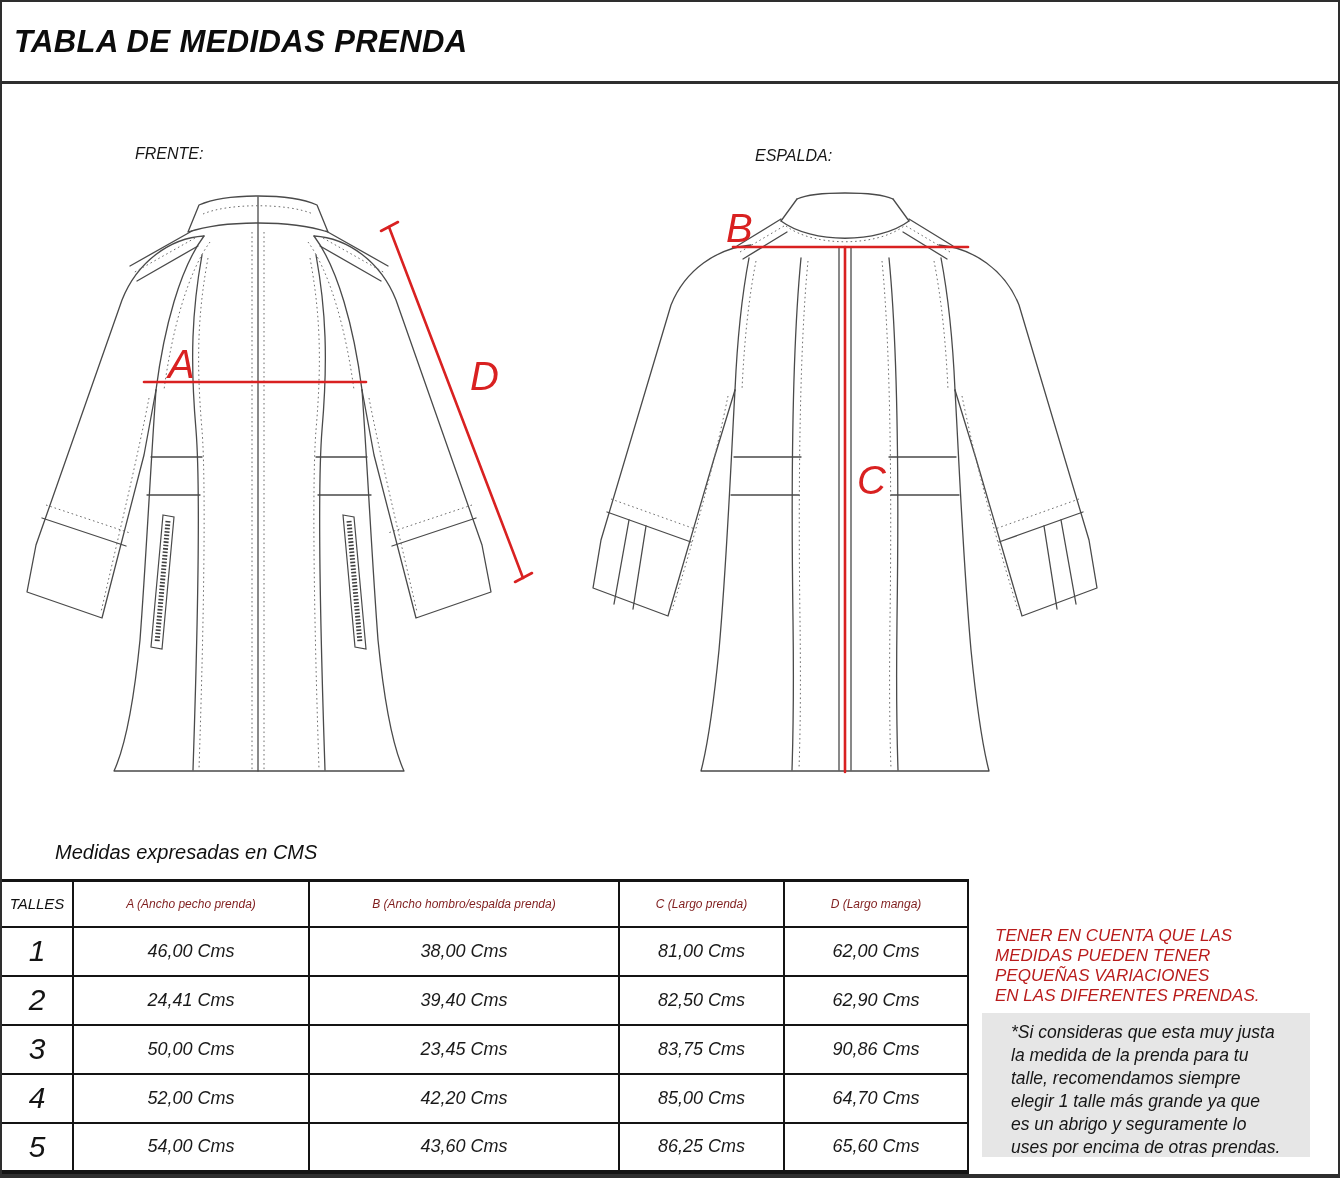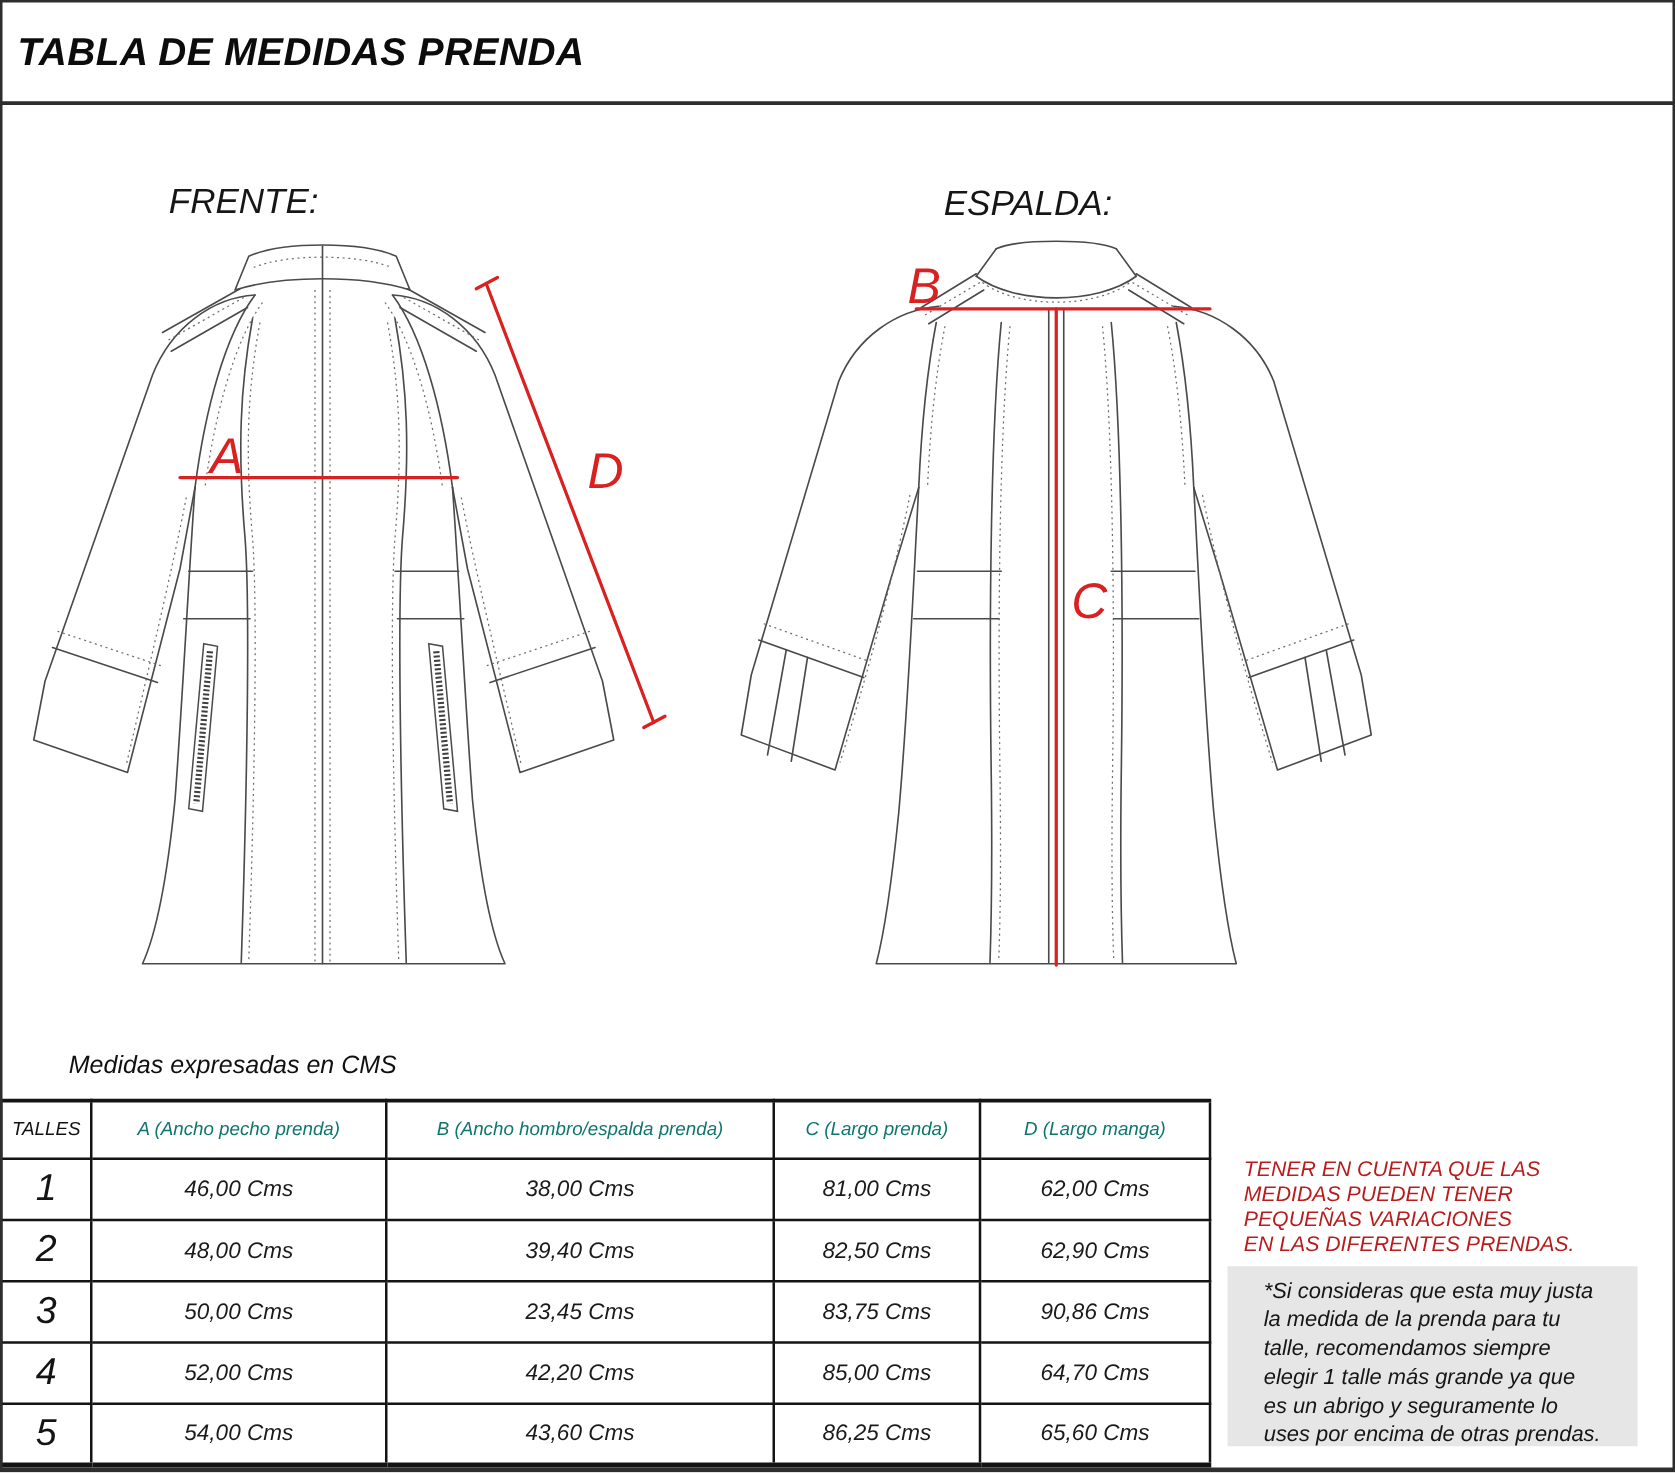--- a/index.html
+++ b/index.html
@@ -4,41 +4,41 @@
 <style>
   html,body{margin:0;padding:0;background:#fff;}
   .page{position:relative;width:1340px;height:1178px;background:#ffffff;
         font-family:"Liberation Sans",sans-serif;overflow:hidden;font-style:italic;}
   .page-border{position:absolute;inset:0;border:2px solid #2e2e2e;border-bottom-width:4px;
         pointer-events:none;z-index:40;}
   .titlebar{position:absolute;left:0;top:0;width:100%;height:84px;box-sizing:border-box;
         border-bottom:3px solid #2e2e2e;z-index:5;}
   .page-title{margin:0;position:absolute;left:14px;top:24px;font-size:31px;font-weight:bold;
         color:#0c0c0c;letter-spacing:.4px;white-space:nowrap;}
-  .view-label{position:absolute;font-size:28px;color:#161616;z-index:6;}
+  .view-label{position:absolute;font-size:16px;color:#161616;z-index:6;}
   .frente{left:135px;top:145px;}
   .espalda{left:755px;top:147px;}
   svg.drawings{position:absolute;left:0;top:0;z-index:2;}
   .s{fill:none;stroke:#4a4a4a;stroke-width:1.3;stroke-linejoin:round;stroke-linecap:round;}
   .d{fill:none;stroke:#6e6e6e;stroke-width:1;stroke-dasharray:1.6 2.9;}
   .zip{fill:none;stroke:#3f3f3f;stroke-width:5;stroke-dasharray:1.6 1.8;}
   .zipbox{fill:#fff;stroke:#4a4a4a;stroke-width:1.2;}
   .red{fill:none;stroke:#d92121;stroke-width:2.6;stroke-linecap:round;}
   .redlabel{fill:#d92121;font-size:40px;font-family:"Liberation Sans",sans-serif;}
   .units-note{position:absolute;left:25px;top:841px;font-size:20px;color:#101010;z-index:6;margin-left:30px;}
   table.size-table{position:absolute;left:0;top:879px;border-collapse:collapse;table-layout:fixed;
         z-index:10;background:#fff;}
   table.size-table th,table.size-table td{border:2px solid #141414;text-align:center;
         vertical-align:middle;padding:0;overflow:hidden;white-space:nowrap;}
   table.size-table thead tr{height:46px;padding-left:24px;}
   table.size-table thead{border-top:3px solid #141414;}
   table.size-table tbody tr{height:49px;}
   table.size-table tbody tr:last-child td{border-bottom:4px solid #141414;}
   th.talles-head{font-size:15px;font-weight:normal;color:#111;}
-  th.red-head{font-size:15px;font-weight:normal;color:#0f766e;}
+  th.red-head{font-size:12px;font-weight:normal;color:#7f1d1d;}
   td.talle-num{font-size:30px;color:#141414;}
   td.val{font-size:18px;color:#1a1a1a;}
   .warning{position:absolute;left:995px;top:926px;color:#b91c1c;font-size:17px;
         line-height:20px;z-index:6;white-space:nowrap;}
   .advice-box{position:absolute;left:982px;top:1013px;width:328px;height:144px;background:#e6e6e6;
         box-sizing:border-box;padding:8px 29px;font-size:17.5px;line-height:23px;color:#161616;z-index:6;}
 </style>
 </head>
 <body>
 
@@ -188,21 +188,21 @@
     <tbody>
       <tr>
         <td class="talle-num">1</td>
         <td class="val">46,00 Cms</td>
         <td class="val">38,00 Cms</td>
         <td class="val">81,00 Cms</td>
         <td class="val">62,00 Cms</td>
       </tr>
       <tr>
         <td class="talle-num">2</td>
-        <td class="val">48,00 Cms</td>
+        <td class="val">24,41 Cms</td>
         <td class="val">39,40 Cms</td>
         <td class="val">82,50 Cms</td>
         <td class="val">62,90 Cms</td>
       </tr>
       <tr>
         <td class="talle-num">3</td>
         <td class="val">50,00 Cms</td>
         <td class="val">23,45 Cms</td>
         <td class="val">83,75 Cms</td>
         <td class="val">90,86 Cms</td>

